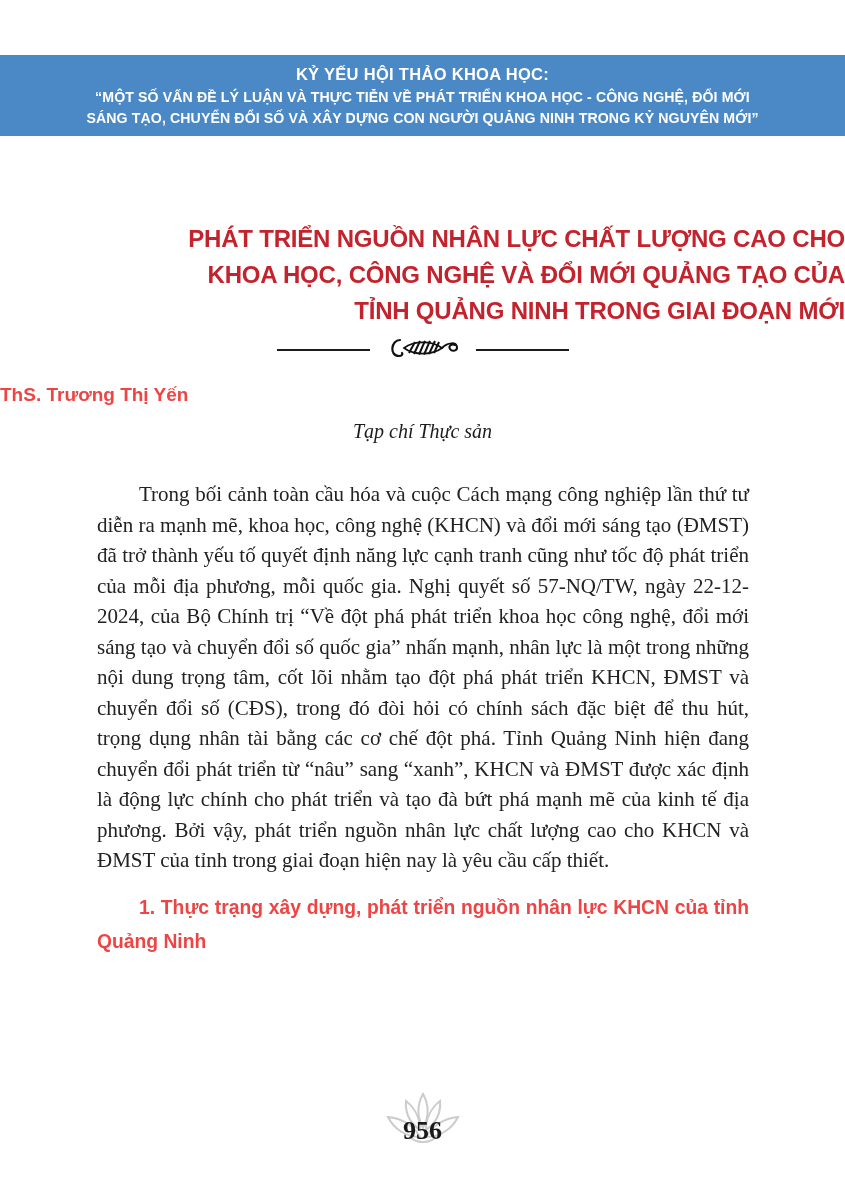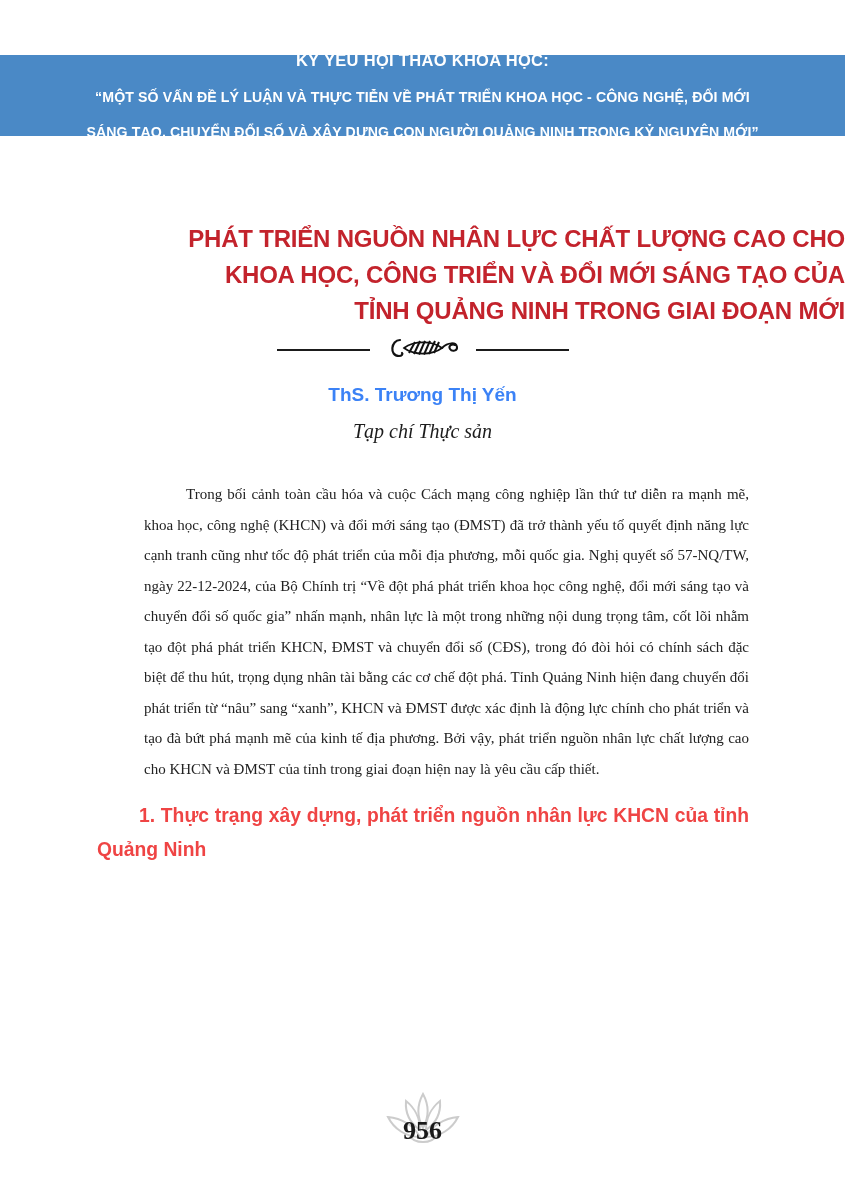--- a/index.html
+++ b/index.html
@@ -16,21 +16,21 @@
   
   .band {
     position: absolute;
     top: 55px; left: 0; right: 0;
     height: 81px;
     background: #4a89c6;
     display: flex;
     flex-direction: column;
     justify-content: center;
     align-items: center;
-    gap: 19px;
+    gap: 5px;
     text-align: center;
     color: #ffffff;
     font-family: "Liberation Sans", "DejaVu Sans", sans-serif;
     font-weight: 700;
   }
   .band .l1 { font-size: 16.5px; letter-spacing: 0.3px; }
   .band .l2, .band .l3 { font-size: 14.6px; letter-spacing: 0.1px; white-space: nowrap; transform: scaleX(0.97); }
   
   .title {
     position: absolute;
@@ -49,48 +49,47 @@
     display: flex;
     justify-content: center;
     align-items: center;
     gap: 14px;
   }
   .divider .rule { width: 93px; height: 2px; background: #1b1b1b; }
   
   .author {
     position: absolute;
     top: 384px; left: 0; right: 0;
-    text-align: center;
+    text-align: left;
     font-family: "Liberation Sans", "DejaVu Sans", sans-serif;
     font-weight: 700;
     font-size: 19px;
-    color: #3b82f6;
+    color: #ef4444;
   }
   .affiliation {
     position: absolute;
     top: 420px; left: 0; right: 0;
     text-align: center;
     font-style: italic;
     font-size: 20px;
     color: #1c1c1c;
   }
   
   .content {
     position: absolute;
     top: 479px;
     left: 97px;
     width: 652px;
     color: #222222;
   }
   .content p {
-    font-size: 15px;
+    font-size: 21px;
     line-height: 30.5px;
     text-align: justify;
     text-indent: 42px;
-    margin-left: 47px;
   }
   .content h2 {
     font-family: "Liberation Sans", "DejaVu Sans", sans-serif;
     font-weight: 700;
     font-size: 19.3px;
     line-height: 34px;
     text-align: justify;
     text-indent: 42px;
     margin: 15px 0 12px 0;
   }
@@ -120,21 +119,21 @@
 <div class="page">
 
   <header class="band" style="background-color: rgb(74, 137, 198);">
     <div class="l1">KỶ YẾU HỘI THẢO KHOA HỌC:</div>
     <div class="l2">“MỘT SỐ VẤN ĐỀ LÝ LUẬN VÀ THỰC TIỄN VỀ PHÁT TRIỂN KHOA HỌC - CÔNG NGHỆ, ĐỔI MỚI</div>
     <div class="l3">SÁNG TẠO, CHUYỂN ĐỔI SỐ VÀ XÂY DỰNG CON NGƯỜI QUẢNG NINH TRONG KỶ NGUYÊN MỚI”</div>
   </header>
 
   <h1 class="title" style="color: rgb(195, 35, 44);">
     <span>PHÁT TRIỂN NGUỒN NHÂN LỰC CHẤT LƯỢNG CAO CHO</span><br>
-    <span>KHOA HỌC, CÔNG TRIỂN VÀ ĐỔI MỚI SÁNG TẠO CỦA</span><br>
+    <span>KHOA HỌC, CÔNG NGHỆ VÀ ĐỔI MỚI QUẢNG TẠO CỦA</span><br>
     <span>TỈNH QUẢNG NINH TRONG GIAI ĐOẠN MỚI</span>
   </h1>
 
   <div class="divider">
     <span class="rule"></span>
     <span>
       <svg width="78" height="24" viewBox="0 0 78 24" fill="none" stroke="#111111">
         <path d="M16,4 C7,4 5,20 15,20 C18,20 19,18 18,17" stroke-width="2.2" stroke-linecap="round"></path>
         <path d="M20,12 C30,4.5 48,4.5 58,12 C48,19.5 30,19.5 20,12 Z" stroke-width="1.6"></path>
         <line x1="25" y1="17" x2="31" y2="6" stroke-width="2"></line>

